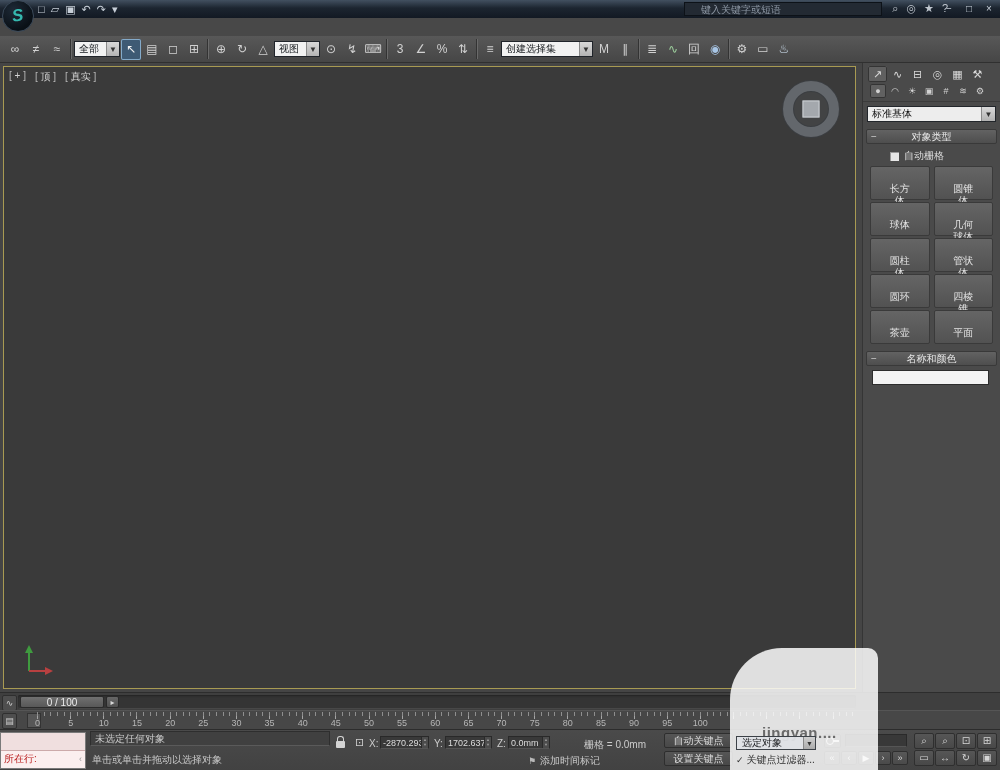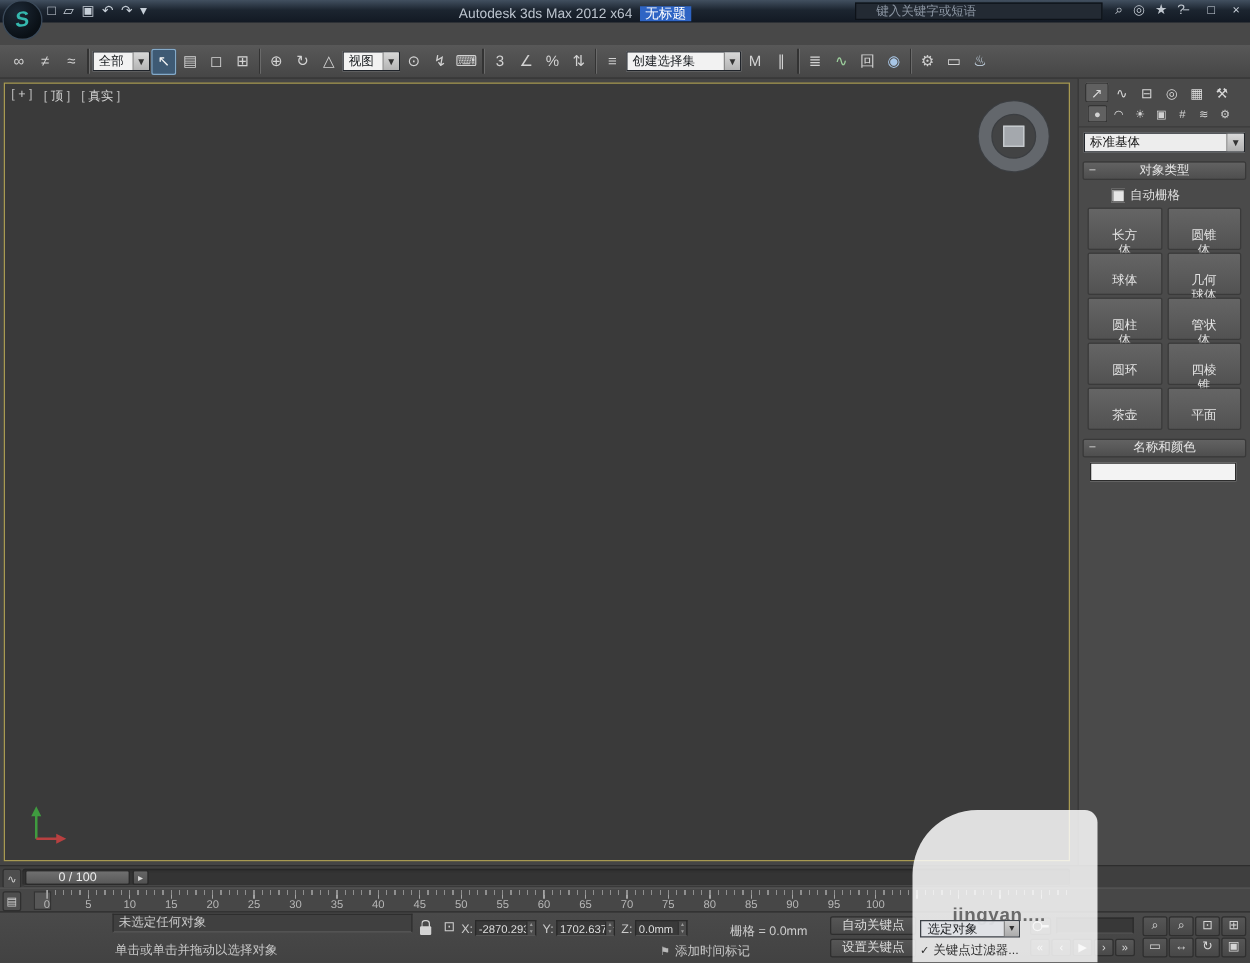--- a/index.html
+++ b/index.html
@@ -164,21 +164,20 @@
 
   <header class="titlebar">
     <div class="qat">
       <span class="qicon">□</span>
         <span class="qicon">▱</span>
         <span class="qicon">▣</span>
         <span class="qicon">↶</span>
         <span class="qicon">↷</span>
         <span class="qicon">▾</span>
     </div>
-    <div class="title-text"><span>Autodesk 3ds Max  2012 x64</span><span class="doc-title">无标题</span></div>
     <input class="search" readonly="" placeholder="键入关键字或短语" style="">
     <div class="ic-icons">
       <span class="ic-icon">⌕</span>
         <span class="ic-icon">◎</span>
         <span class="ic-icon">★</span>
         <span class="ic-icon">?</span>
     </div>
     <div class="winctrl">
       <span class="winbtn">−</span>
         <span class="winbtn">□</span>
@@ -338,20 +337,27 @@
         <span class="rlabel">75</span>
         <span class="rlabel">80</span>
         <span class="rlabel">85</span>
         <span class="rlabel">90</span>
         <span class="rlabel">95</span>
         <span class="rlabel">100</span>
     </div>
   </div>
 
   <footer class="statusbar">
+    <div class="listener">
+      <div class="row1"></div>
+      <div class="row2">
+        <span class="txt">所在行:</span>
+        <span class="arr">‹</span>
+      </div>
+    </div>
     <div class="prompt1">未选定任何对象</div>
     <div class="prompt2">单击或单击并拖动以选择对象</div>
     <div class="lockbtn">
         <span class="lockicon"></span>
       </div>
     <div class="absbtn">⊡</div>
 
     <span class="coordlabel" style="left:369px">X:</span>
     <div class="coordfield" style="left:380px;width:49px"><span>-2870.293mm</span><span class="spin">▲<br>▼</span></div>
     <span class="coordlabel" style="left:434px">Y:</span>

